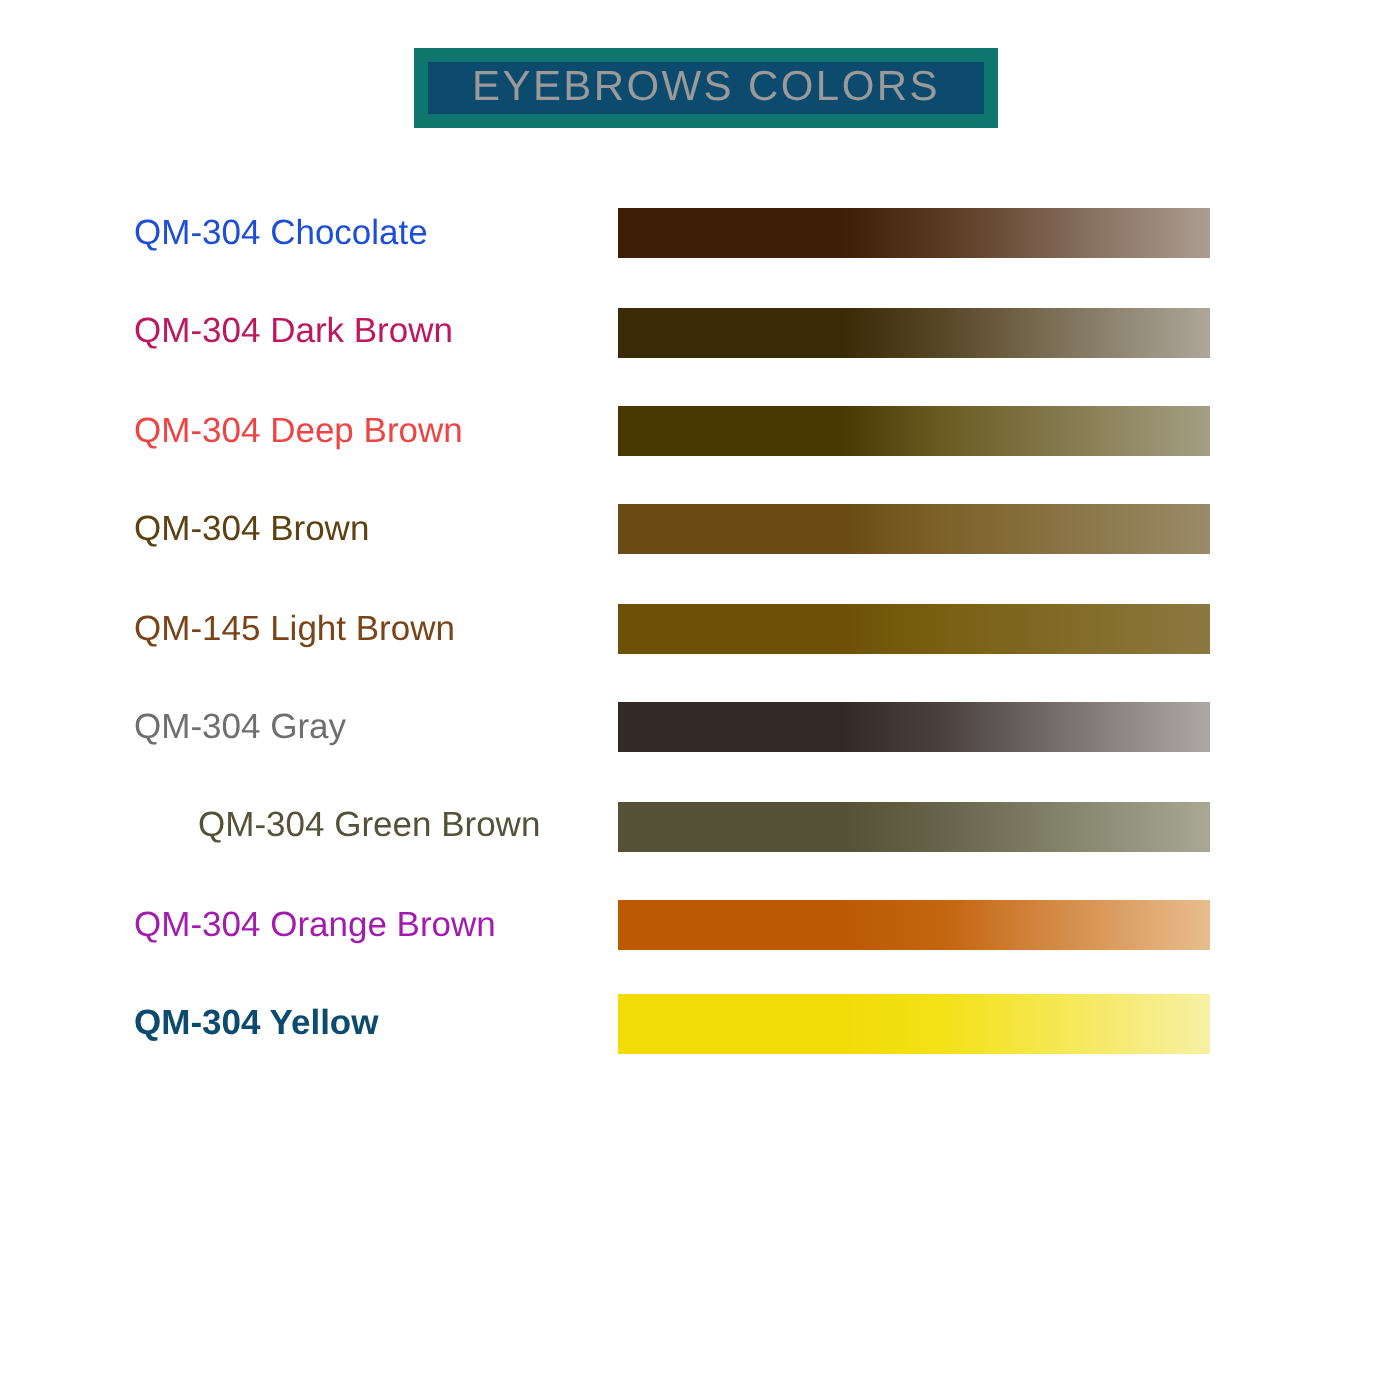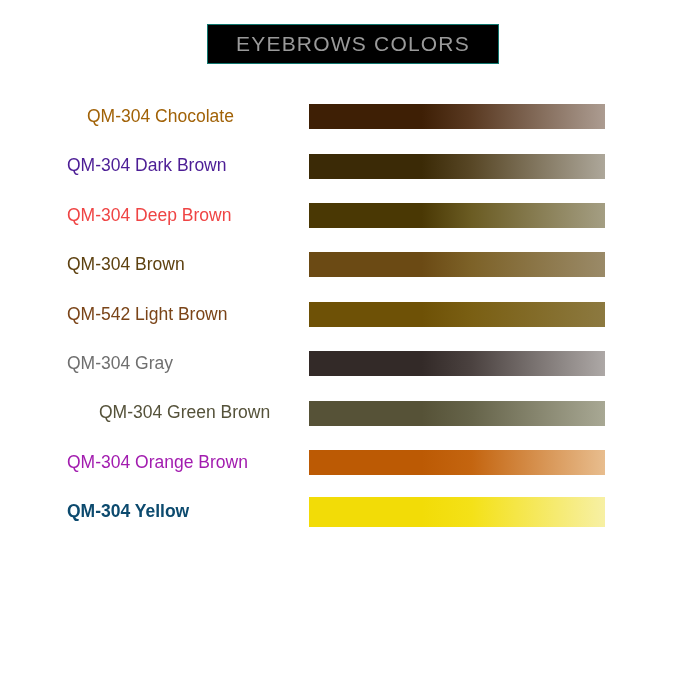--- a/index.html
+++ b/index.html
@@ -20,26 +20,26 @@
     background: #ffffff;
   }
 
   
   .title-box {
     position: absolute;
     left: 207px;
     top: 24px;
     width: 292px;
     height: 40px;
-    border: 1px solid #0f766e;
+    border: 7px solid #0f766e;
     box-sizing: border-box;
     display: flex;
     align-items: center;
     justify-content: center;
-    background: #000000;
+    background: #0c4a6e;
   }
   .title-text {
     font-size: 21px;
     letter-spacing: 1.2px;
     color: #9a9a9a;
     font-weight: 400;
     white-space: nowrap;
   }
 
   
@@ -77,37 +77,37 @@
 <body>
 
 <div class="page">
 
   <div class="title-box">
     <span class="title-text">EYEBROWS COLORS</span>
   </div>
 
   <div class="rows">
       <div class="row">
-        <div class="row-label" style="color: #a16207; margin-left: 20px;">QM-304 Chocolate</div>
+        <div class="row-label" style="color: #1d4ed8;">QM-304 Chocolate</div>
         <div class="row-swatch" style="background: linear-gradient(to right, rgb(62, 31, 5) 0%, rgb(62, 31, 5) 38%, rgb(90, 58, 34) 55%, rgb(172, 156, 145) 100%);"></div>
       </div>
       <div class="row">
-        <div class="row-label" style="color: #4c1d95;">QM-304 Dark Brown</div>
+        <div class="row-label" style="color: #be185d;">QM-304 Dark Brown</div>
         <div class="row-swatch" style="background: linear-gradient(to right, rgb(59, 42, 6) 0%, rgb(59, 42, 6) 38%, rgb(88, 71, 38) 55%, rgb(173, 167, 154) 100%);"></div>
       </div>
       <div class="row">
         <div class="row-label" style="color: #ef4444;">QM-304 Deep Brown</div>
         <div class="row-swatch" style="background: linear-gradient(to right, rgb(74, 56, 4) 0%, rgb(74, 56, 4) 38%, rgb(107, 92, 35) 55%, rgb(164, 158, 131) 100%);"></div>
       </div>
       <div class="row">
         <div class="row-label" style="color: rgb(93, 65, 16);">QM-304 Brown</div>
         <div class="row-swatch" style="background: linear-gradient(to right, rgb(107, 74, 20) 0%, rgb(107, 74, 20) 38%, rgb(125, 98, 40) 55%, rgb(154, 138, 104) 100%);"></div>
       </div>
       <div class="row">
-        <div class="row-label" style="color: rgb(122, 68, 24);">QM-542 Light Brown</div>
+        <div class="row-label" style="color: rgb(122, 68, 24);">QM-145 Light Brown</div>
         <div class="row-swatch" style="background: linear-gradient(to right, rgb(110, 81, 6) 0%, rgb(110, 81, 6) 38%, rgb(122, 95, 19) 55%, rgb(140, 121, 64) 100%);"></div>
       </div>
       <div class="row">
         <div class="row-label" style="color: rgb(111, 111, 111);">QM-304 Gray</div>
         <div class="row-swatch" style="background: linear-gradient(to right, rgb(51, 42, 40) 0%, rgb(51, 42, 40) 38%, rgb(75, 66, 64) 55%, rgb(173, 168, 166) 100%);"></div>
       </div>
       <div class="row">
         <div class="row-label" style="color: rgb(85, 82, 58); margin-left: 32px;">QM-304 Green Brown</div>
         <div class="row-swatch" style="background: linear-gradient(to right, rgb(86, 82, 55) 0%, rgb(86, 82, 55) 38%, rgb(102, 100, 74) 55%, rgb(168, 168, 148) 100%);"></div>
       </div>

